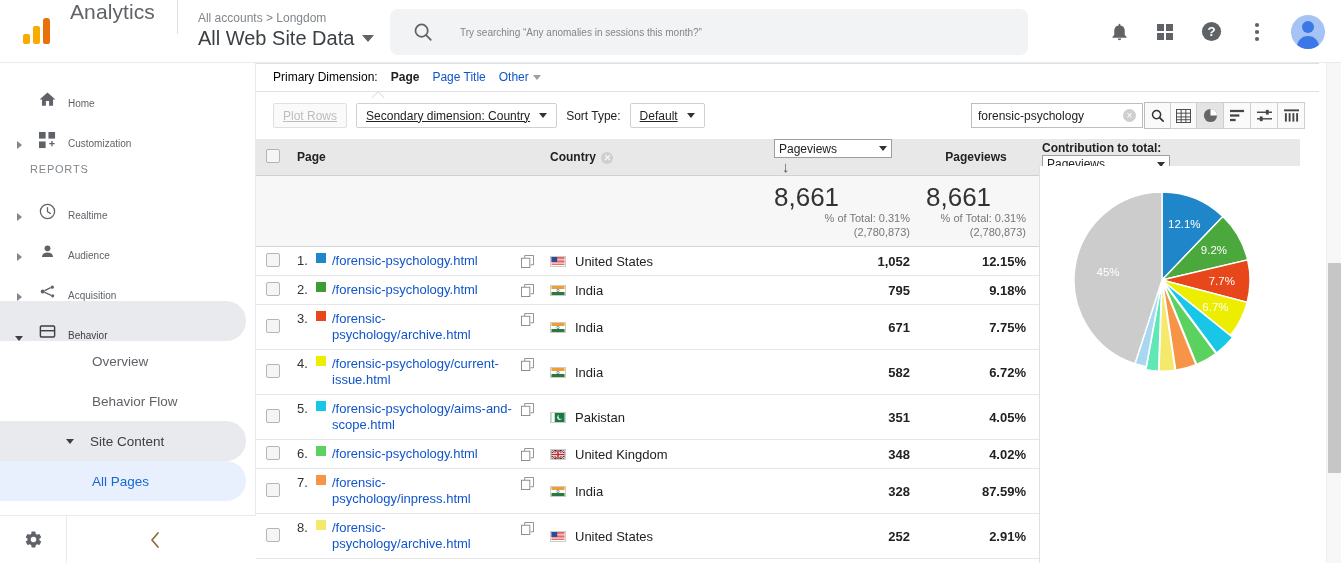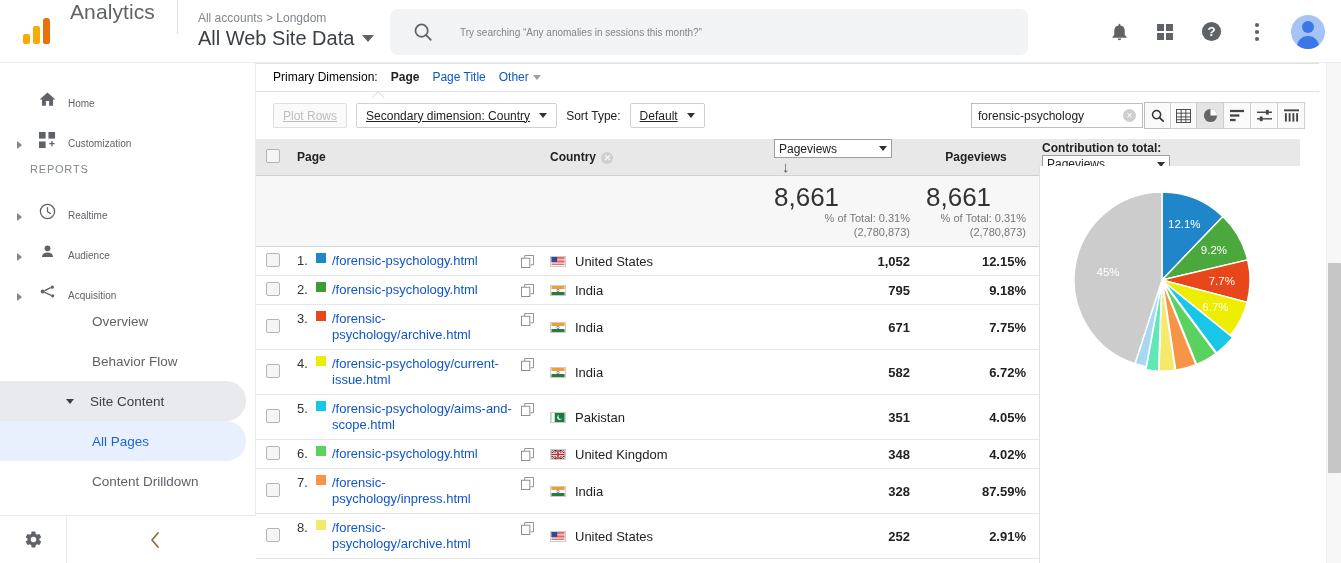--- a/index.html
+++ b/index.html
@@ -306,20 +306,32 @@
         <svg width="19" height="19" viewBox="0 0 24 24" stroke="#5f6368" stroke-width="1.7" fill="none">
           <circle cx="6" cy="12" r="2.6" fill="#5f6368" stroke="none"></circle>
           <circle cx="18" cy="6.5" r="2.1" fill="#5f6368" stroke="none"></circle>
           <circle cx="18.5" cy="17.5" r="2" fill="#5f6368" stroke="none"></circle>
           <path d="M8.4 11L16 7M8.4 13.2L16.7 17"></path>
         </svg>
       </span>
       <span class="nav-label">Acquisition</span>
     </div>
 
+    <div class="nav-item sel">
+      <span class="arw">
+          <span class="tri-d"></span>
+        </span>
+      <span class="ico">
+        <svg width="19" height="19" viewBox="0 0 24 24">
+          <rect x="3" y="5" width="18" height="14" rx="1.5" fill="none" stroke="#3c4043" stroke-width="1.8"></rect>
+          <line x1="3" y1="11" x2="21" y2="11" stroke="#3c4043" stroke-width="1.8"></line>
+        </svg>
+      </span>
+      <span class="nav-label">Behavior</span>
+    </div>
 
     <div class="sub-item">
       <span>Overview</span>
     </div>
     <div class="sub-item">
       <span>Behavior Flow</span>
     </div>
     <div class="sub-item grp sel-grp">
       <span class="tri-d"></span>
       <span>Site Content</span>

